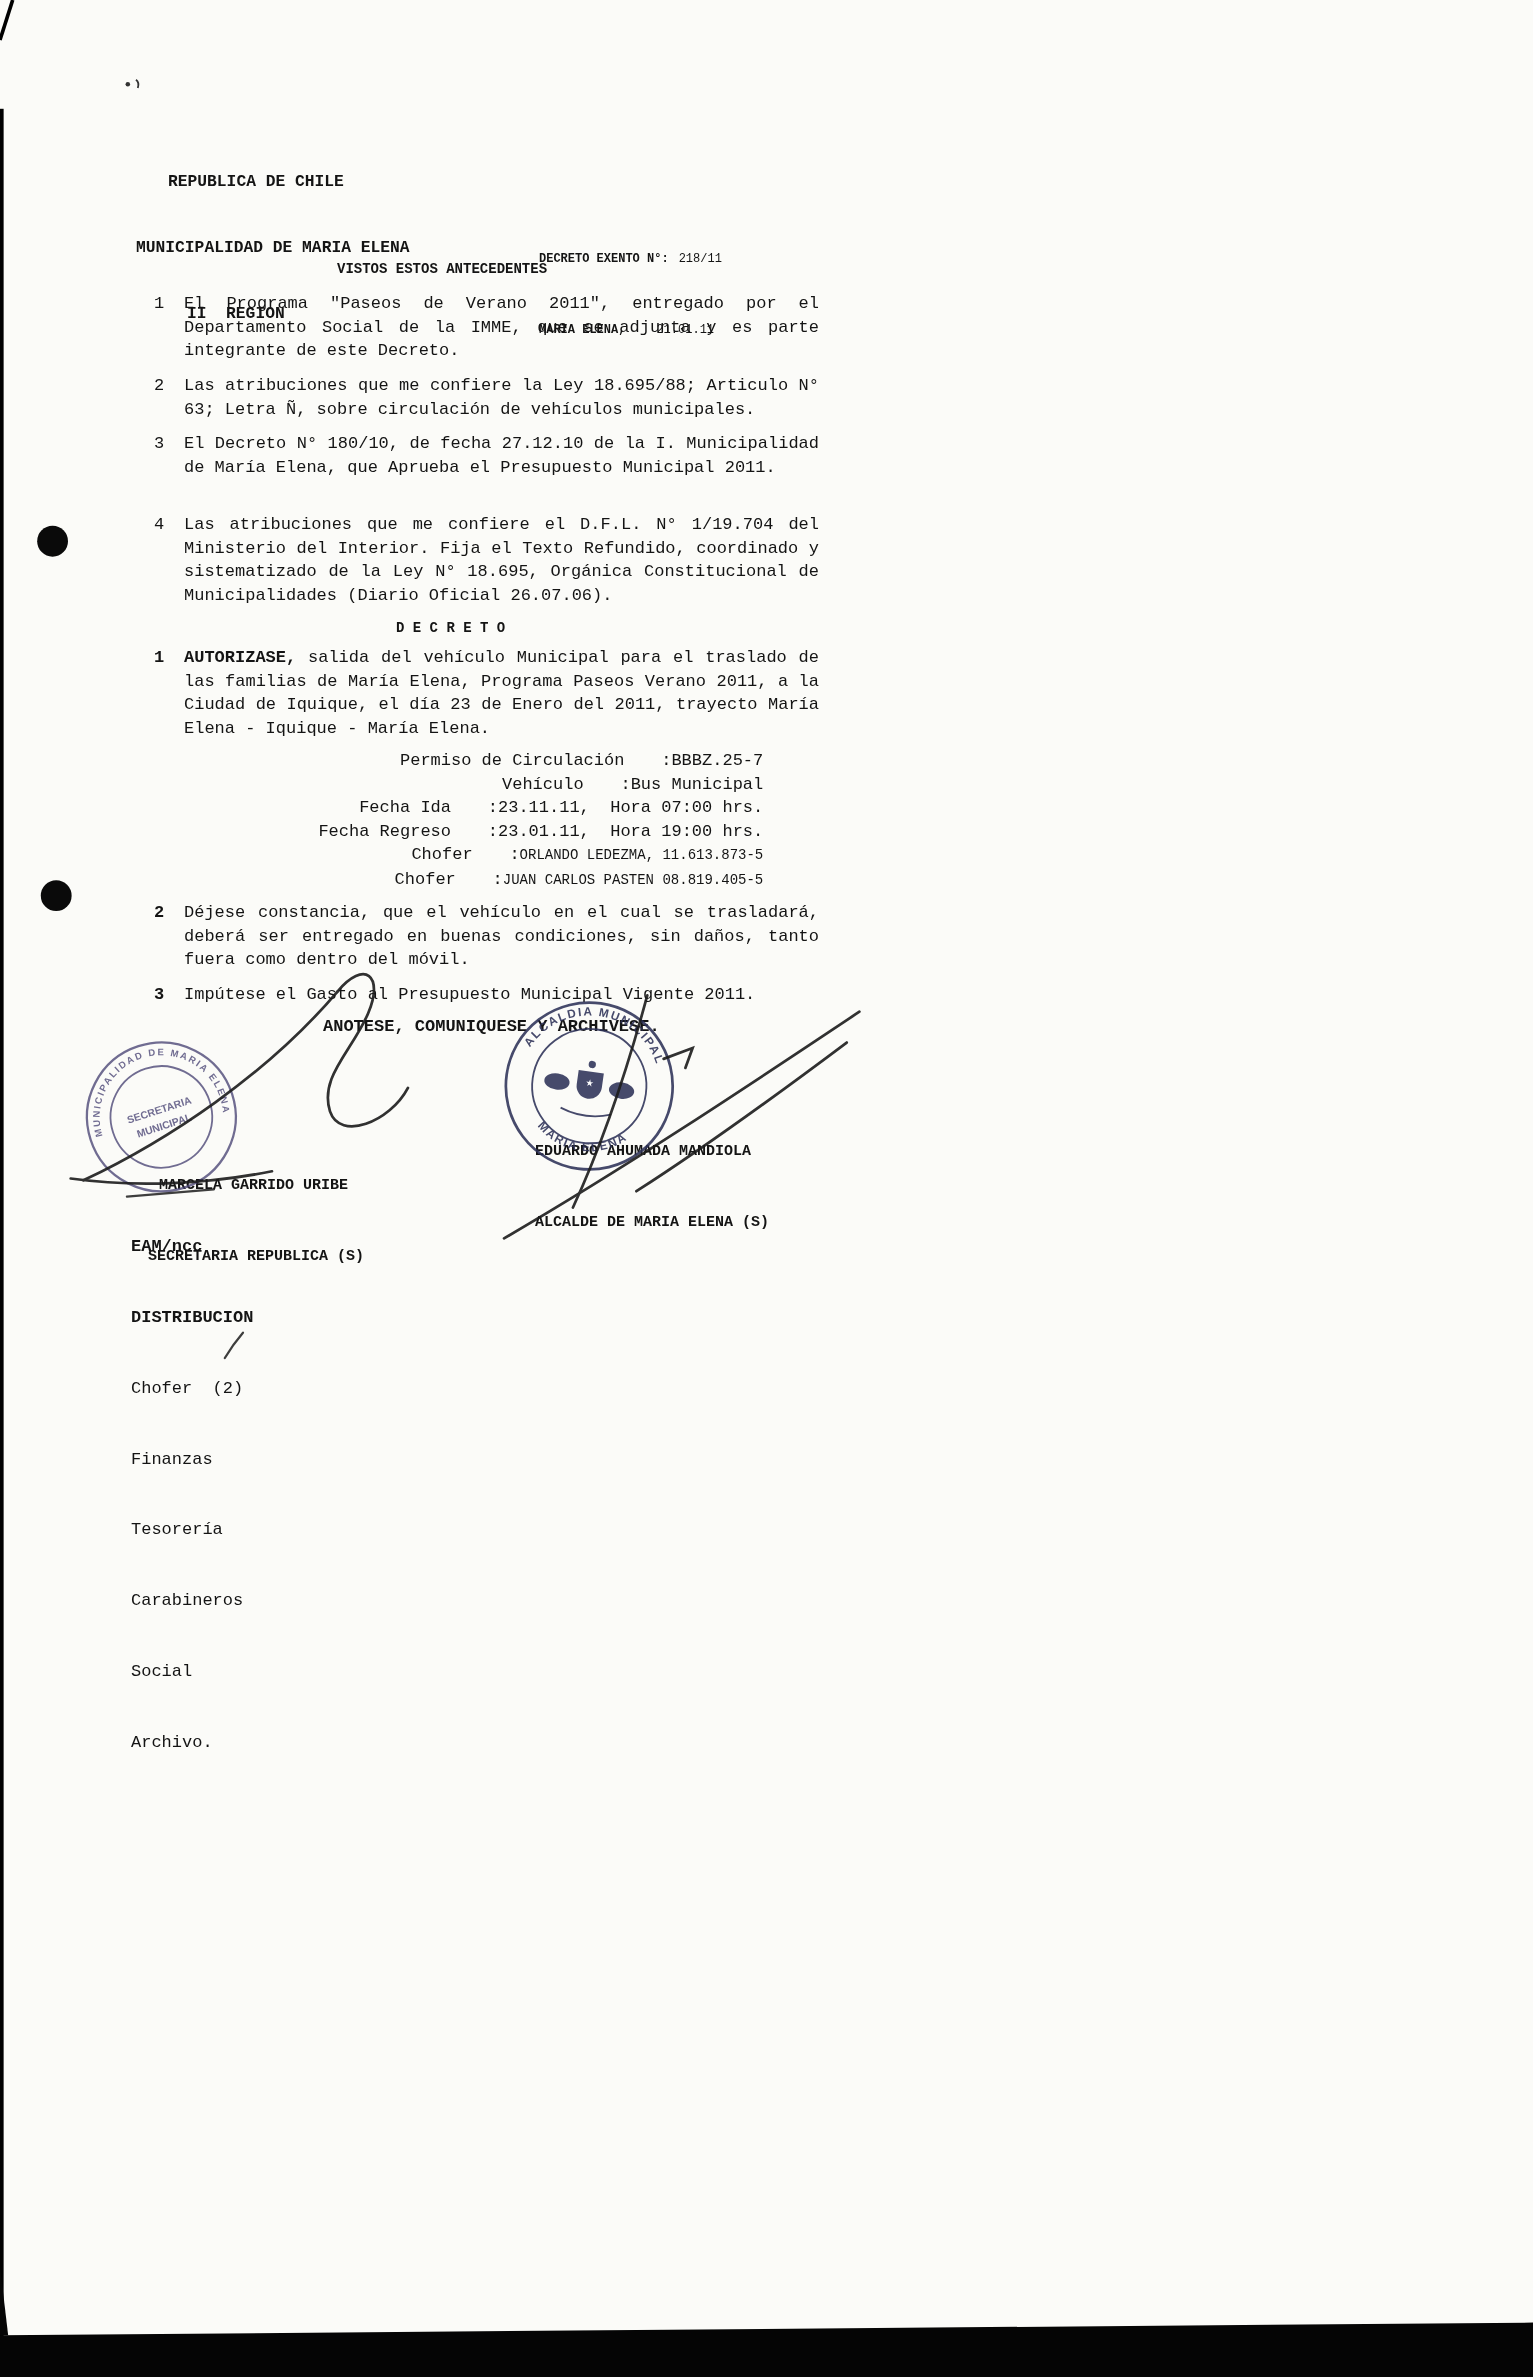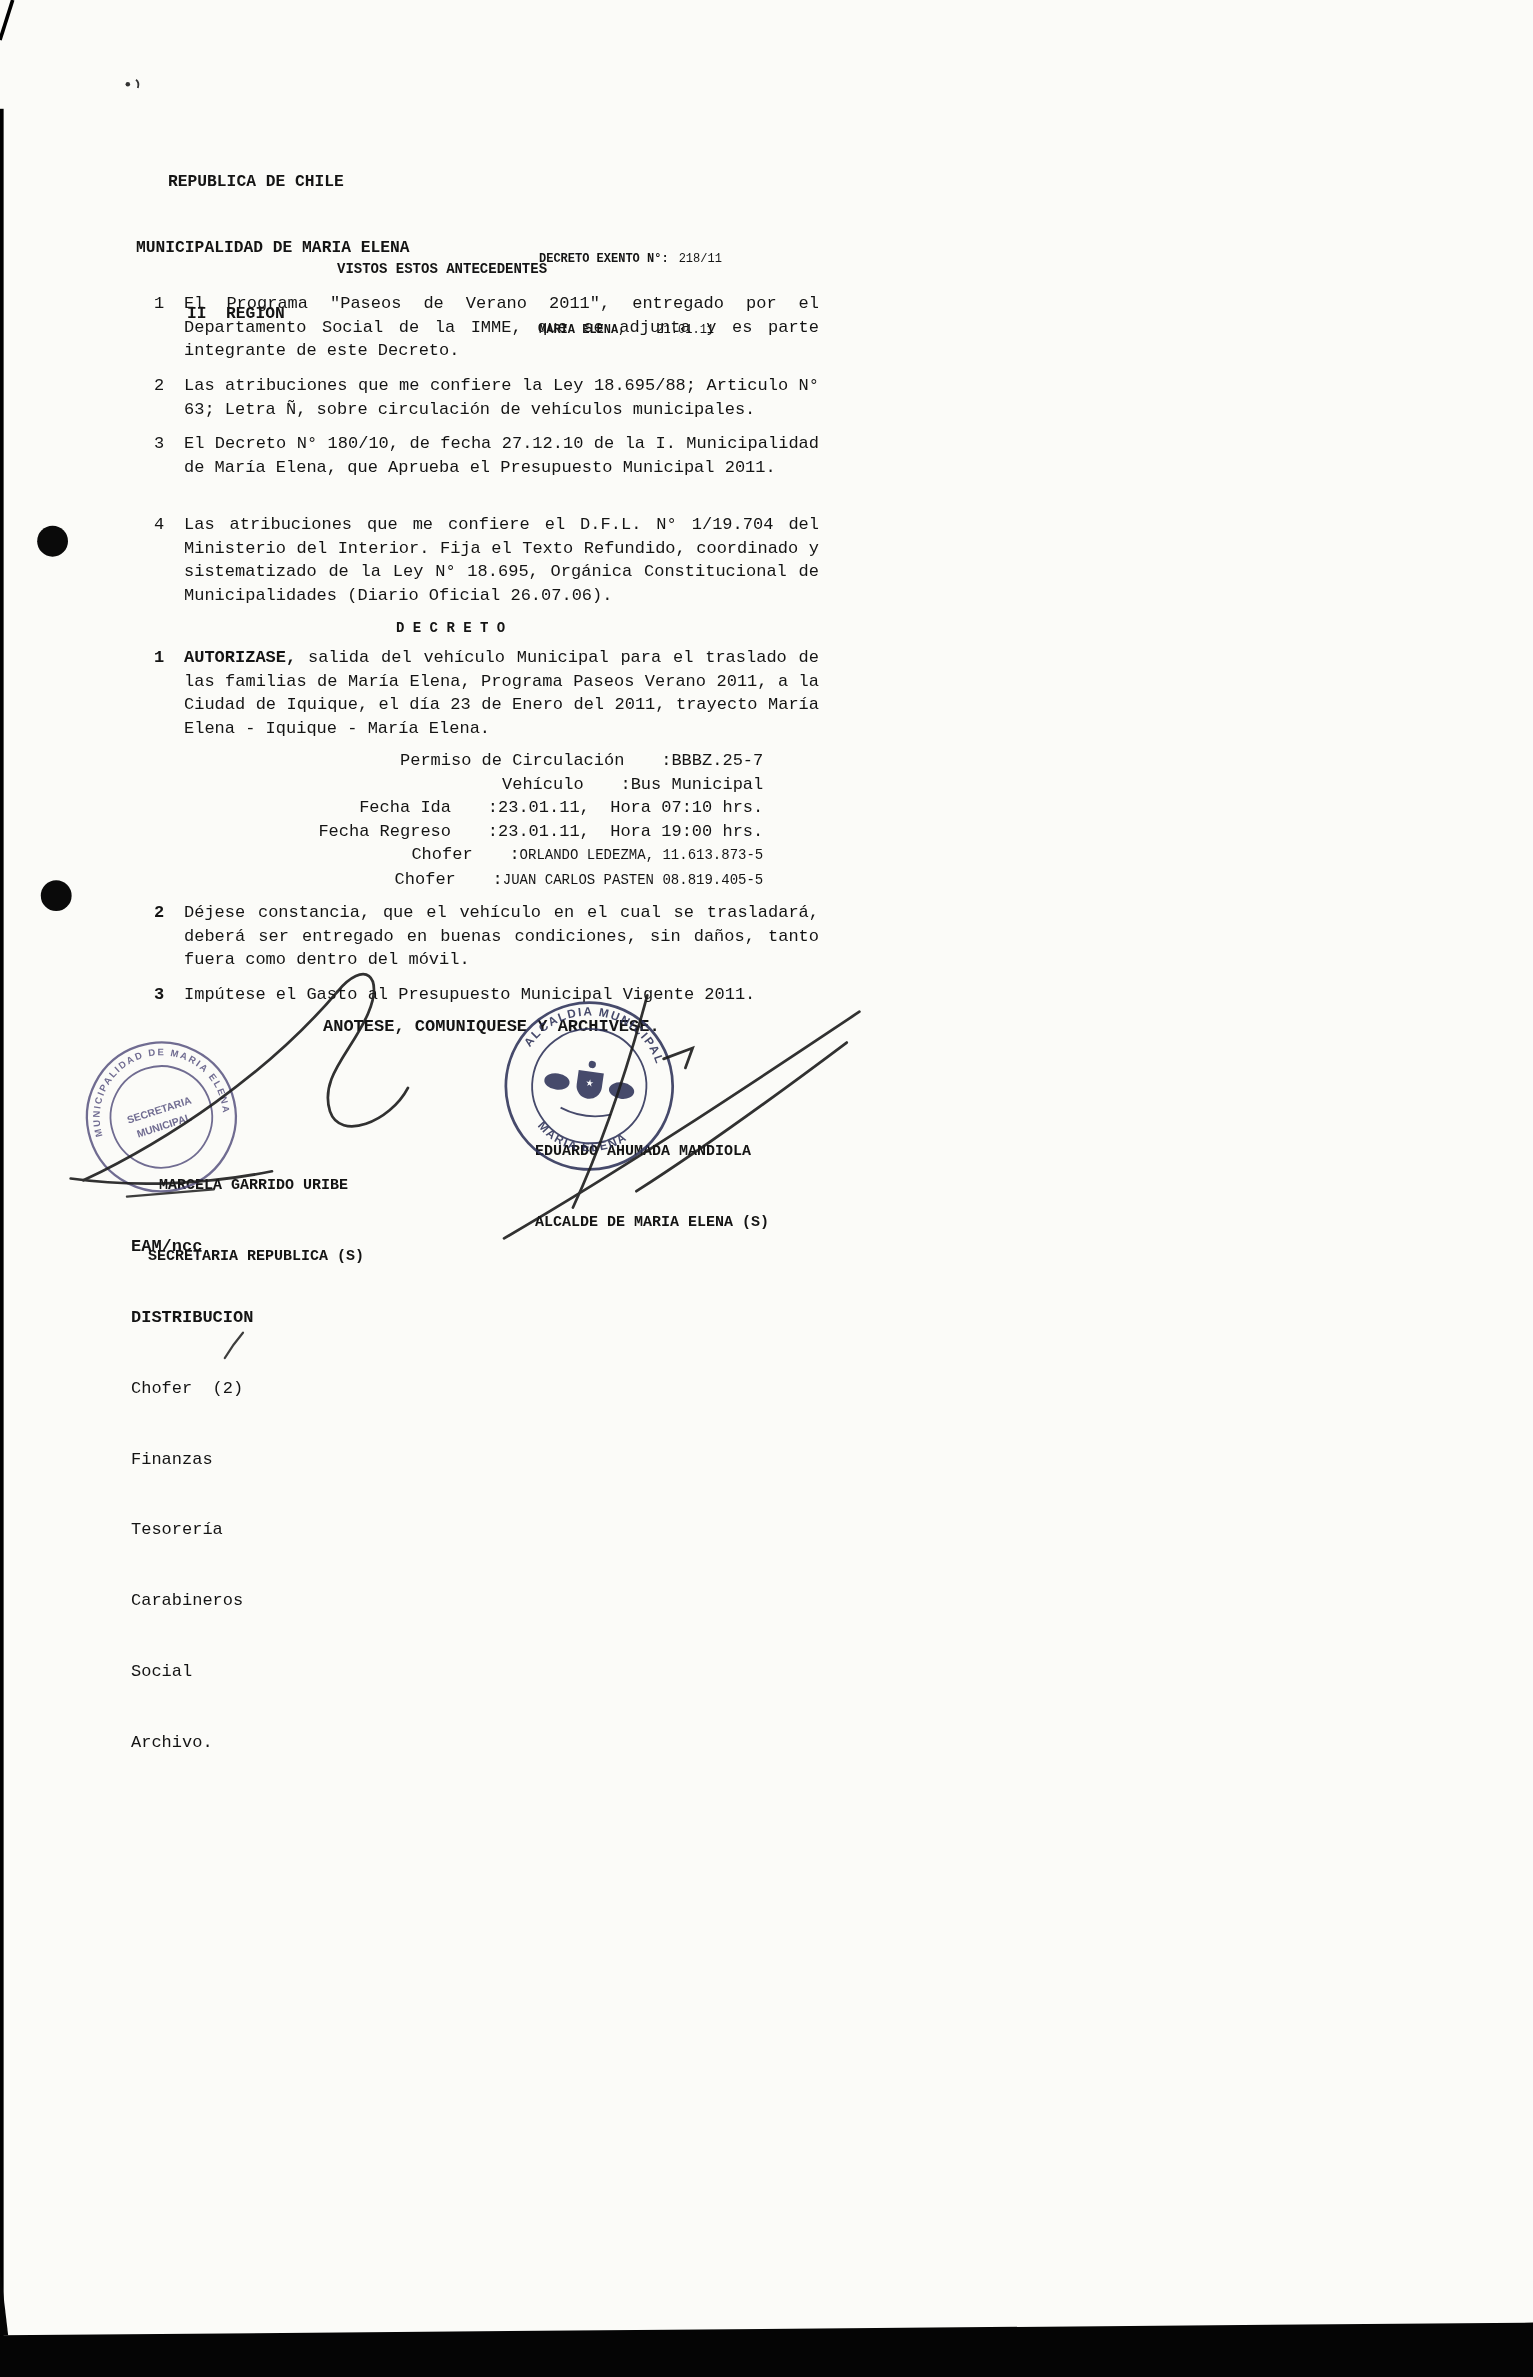--- a/index.html
+++ b/index.html
@@ -84,21 +84,21 @@
   <div class="abs section-title" style="left:396px; top:620px;">D E C R E T O</div>
 
   <div class="abs item" style="top:646px;">
     <span class="num bold">1</span>
     <div class="txt"><span class="bold">AUTORIZASE,</span><span> salida del vehículo Municipal para el traslado de las familias de María Elena, Programa Paseos Verano 2011, a la Ciudad de Iquique, el día  23  de Enero del 2011, trayecto María Elena - Iquique - María Elena.</span></div>
   </div>
 
   <div class="abs details">
     <div class="row"><span class="dl">Permiso de Circulación</span><span class="dc">:</span><span class="dv">BBBZ.25-7</span></div>
     <div class="row"><span class="dl">Vehículo</span><span class="dc">:</span><span class="dv">Bus Municipal</span></div>
-    <div class="row"><span class="dl">Fecha Ida</span><span class="dc">:</span><span class="dv">23.01.11,  Hora 07:10 hrs.</span></div>
+    <div class="row"><span class="dl">Fecha Ida</span><span class="dc">:</span><span class="dv">23.11.11,  Hora 07:00 hrs.</span></div>
     <div class="row"><span class="dl">Fecha Regreso</span><span class="dc">:</span><span class="dv">23.01.11,  Hora 19:00 hrs.</span></div>
     <div class="row"><span class="dl">Chofer</span><span class="dc">:</span><span class="dv small">ORLANDO LEDEZMA, 11.613.873-5</span></div>
     <div class="row"><span class="dl">Chofer</span><span class="dc">:</span><span class="dv small">JUAN CARLOS PASTEN 08.819.405-5</span></div>
   </div>
 
   <div class="abs item" style="top:901px;">
     <span class="num bold">2</span>
     <div class="txt">Déjese constancia, que el vehículo en el cual se trasladará, deberá ser entregado en buenas condiciones, sin daños, tanto fuera como dentro del móvil.</div>
   </div>
   <div class="abs item" style="top:983px;">

